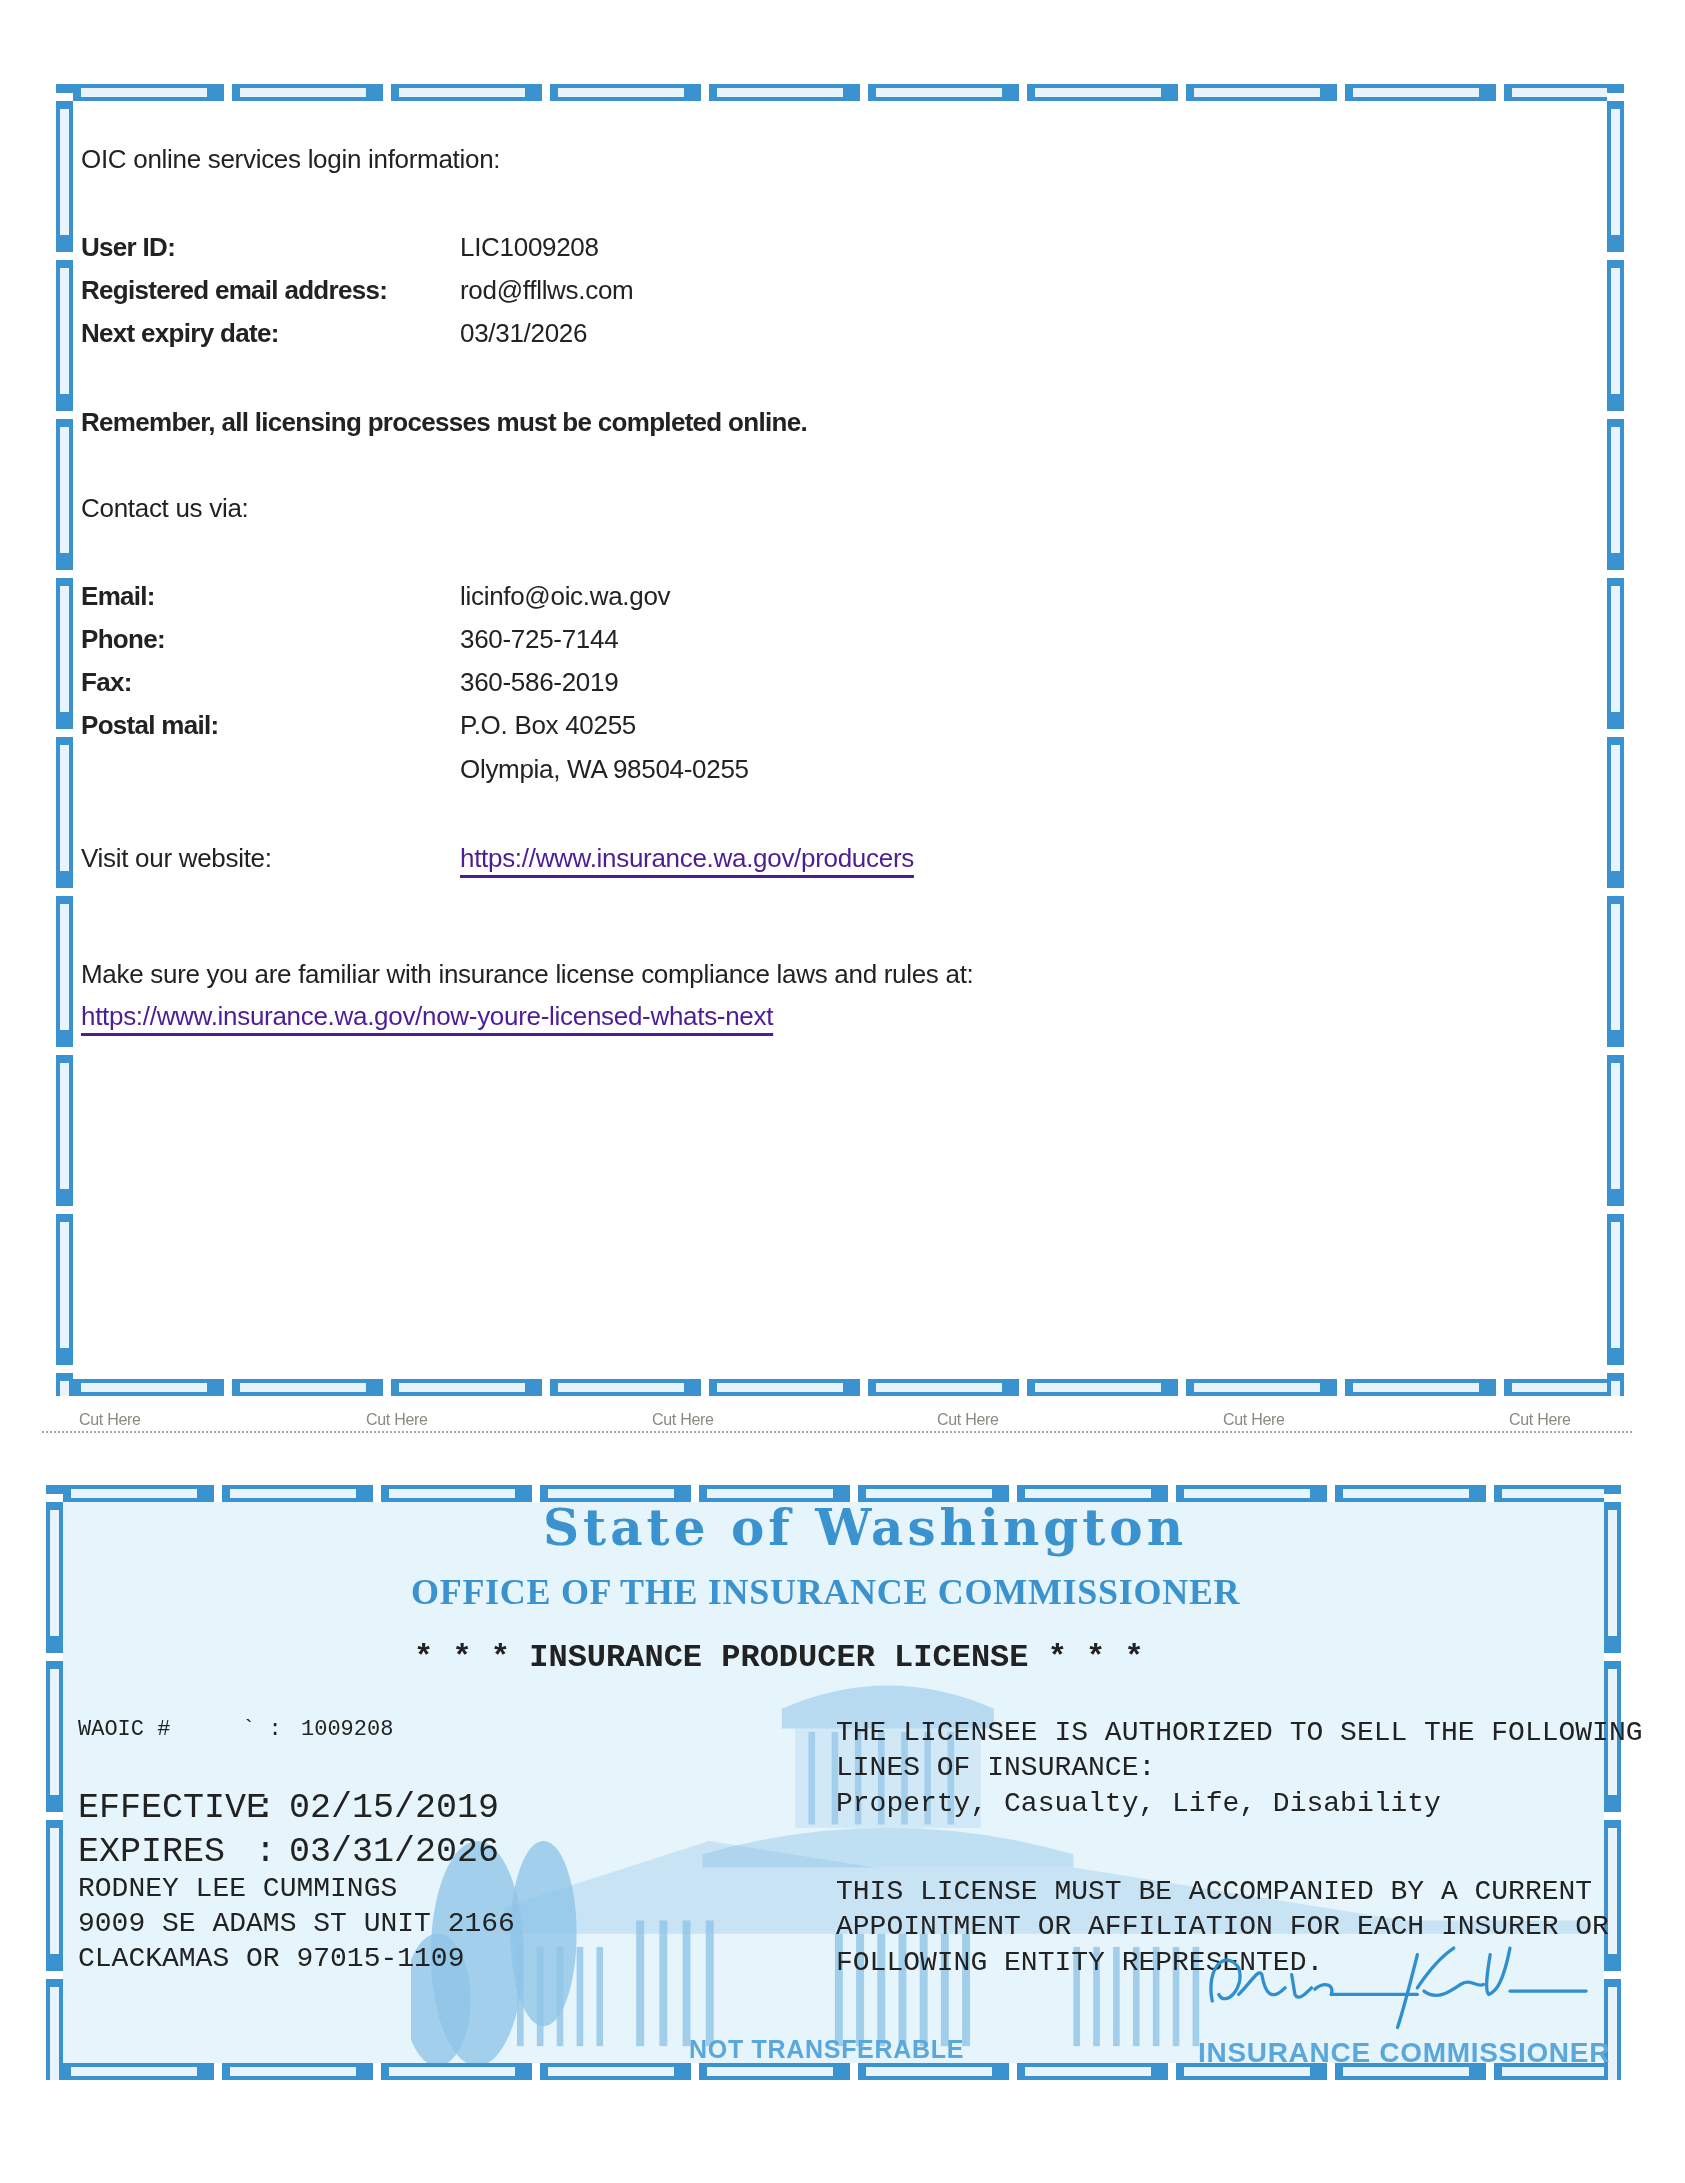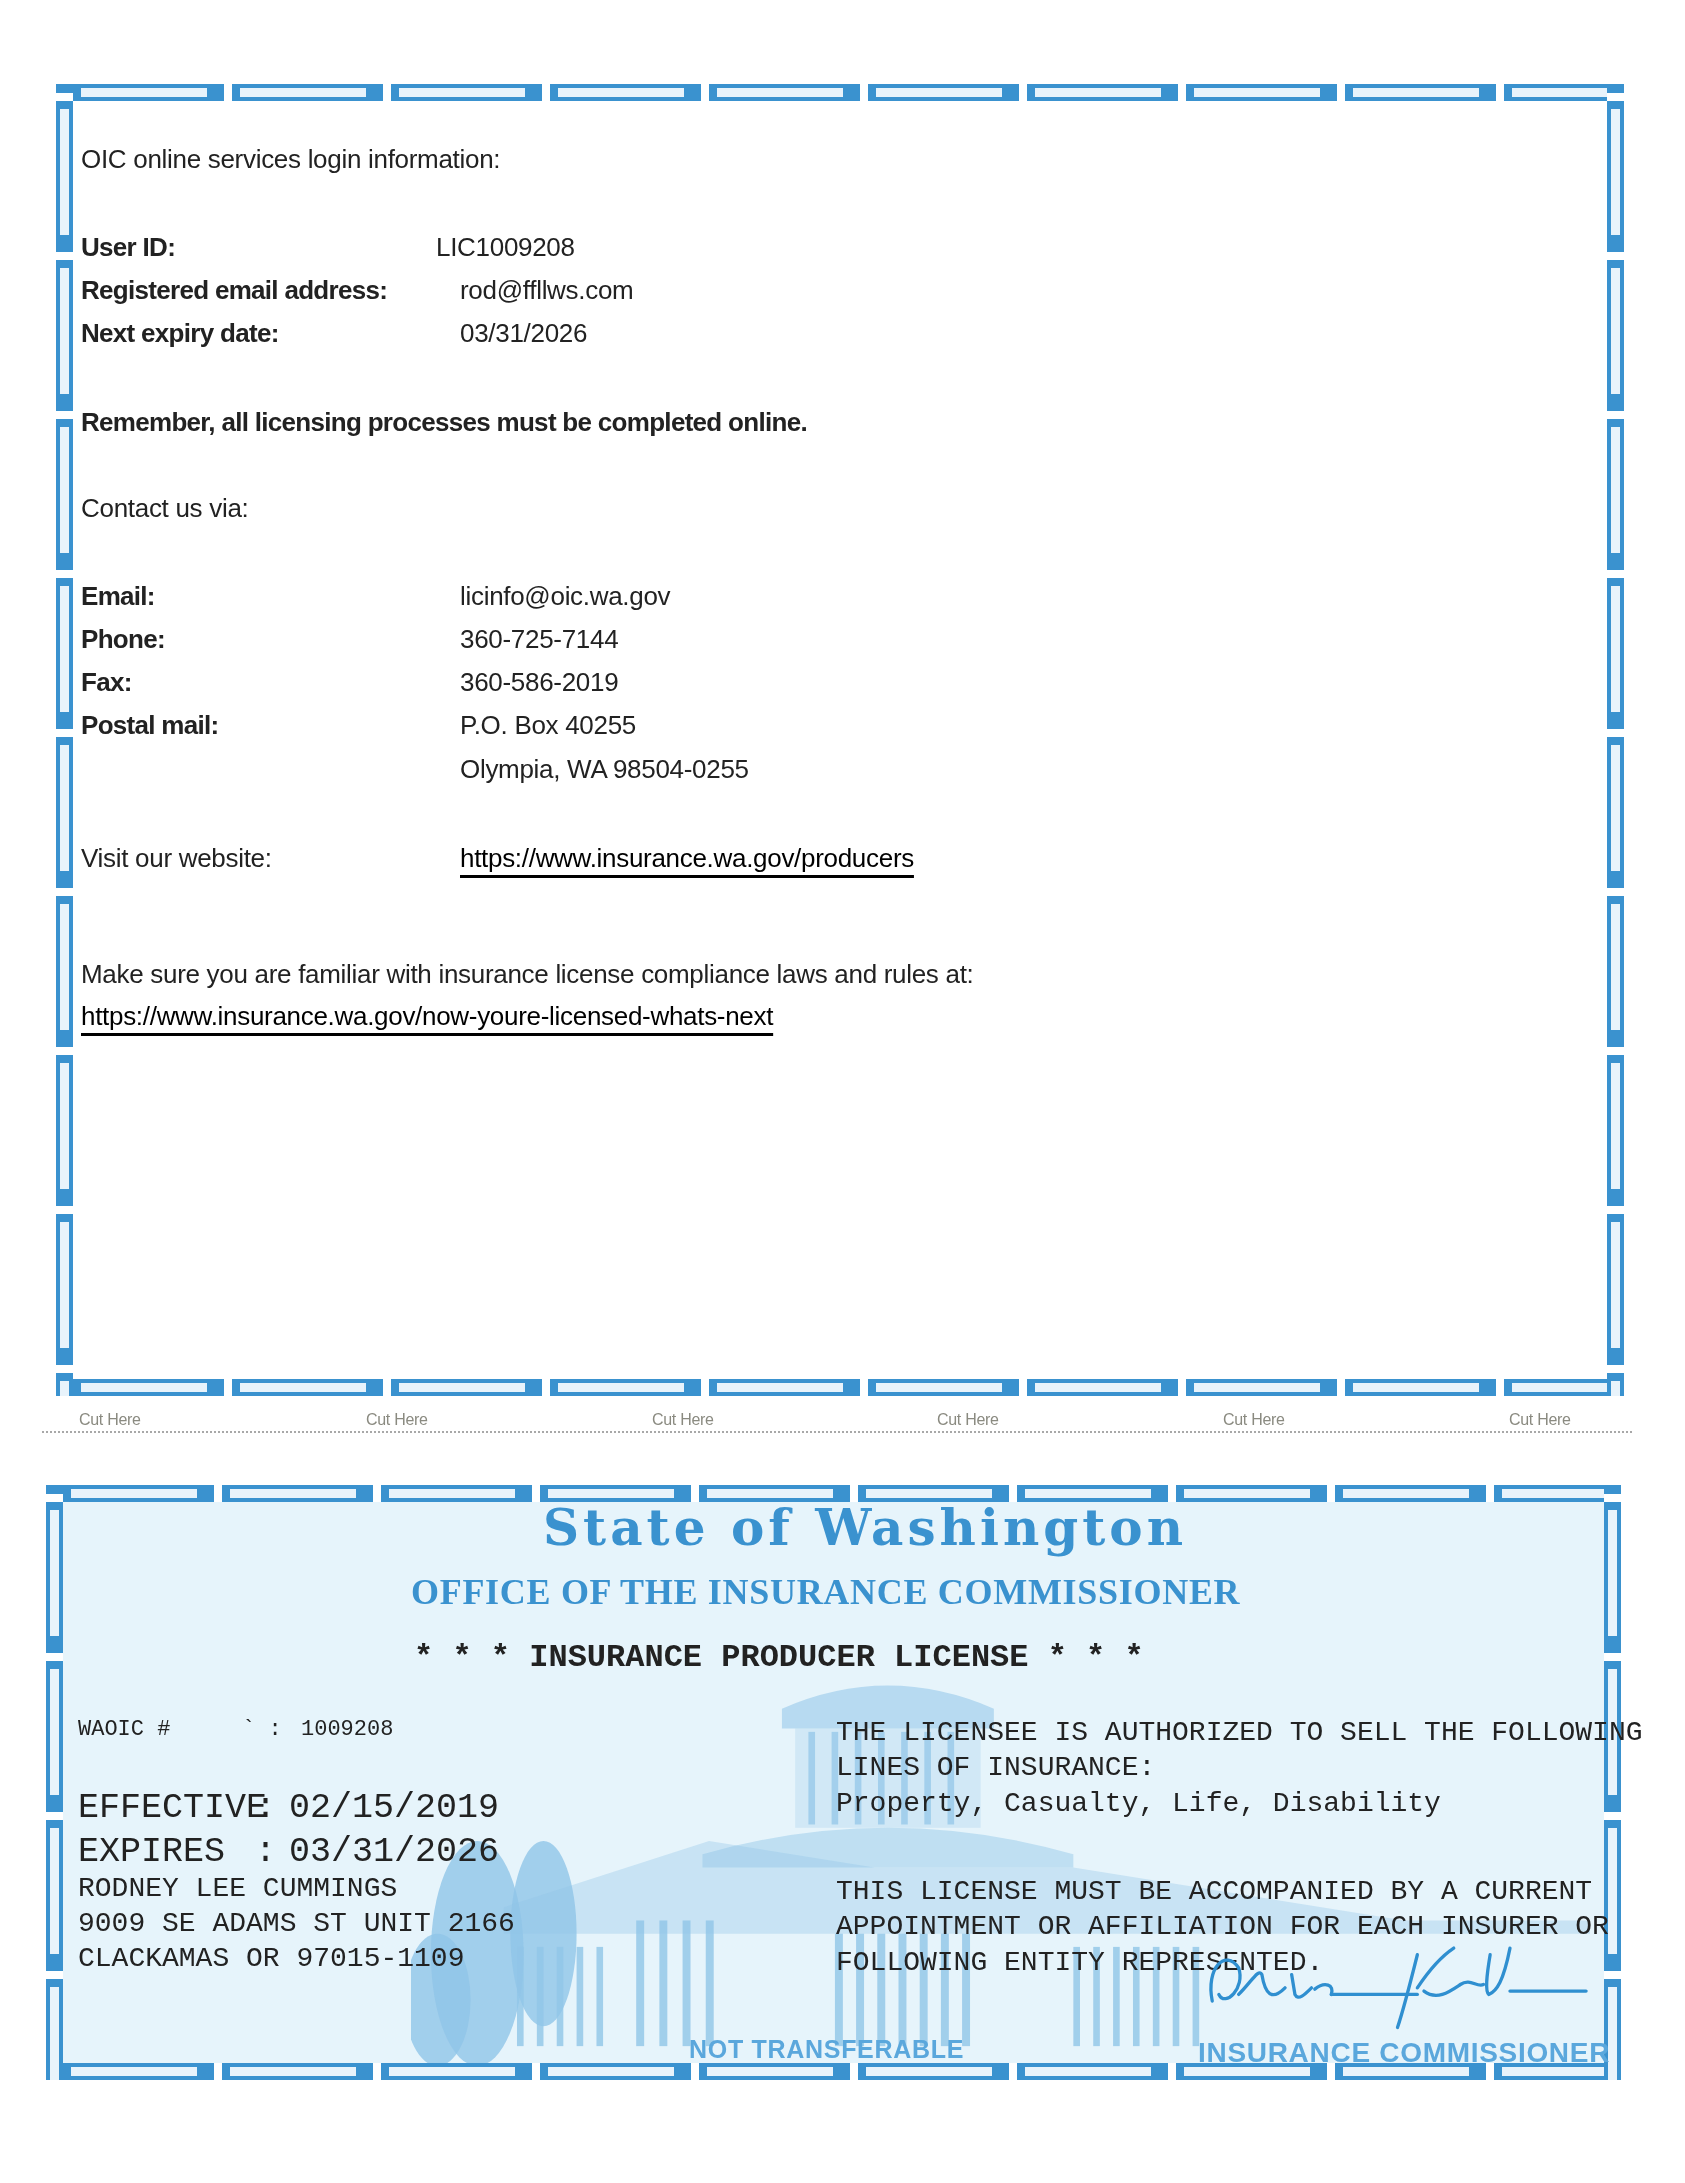--- a/index.html
+++ b/index.html
@@ -19,21 +19,21 @@
   .chain-v { width:17px;
     background:
       repeating-linear-gradient(180deg, transparent 0 9.3px, #ffffff 9.3px 17px, transparent 17px 159px),
       linear-gradient(90deg, #3a92cf 0 4px, transparent 4px 13.2px, #3a92cf 13.2px 17px),
       repeating-linear-gradient(180deg, #3a92cf 0 9.3px, #ffffff 9.3px 17px, #3a92cf 17px 25px, #e8f3fb 25px 151px, #3a92cf 151px 159px);
   }
 
   
   .info { font-family:Liberation Sans, sans-serif; font-size:26px; color:#222; letter-spacing:-0.3px; }
   .info.bold { font-weight:bold; letter-spacing:-0.7px; }
-  .link { text-decoration:underline; text-decoration-thickness:2.6px; text-underline-offset:8px; color:#000000; }
+  .link { text-decoration:underline; text-decoration-thickness:2.6px; text-underline-offset:8px; color:#4c1d95; }
 
   
   .cut-label { font-size:16px; color:#8a8a80; font-family:"Liberation Sans", sans-serif; letter-spacing:-0.3px; }
   .cut-dash { position:absolute; left:42px; width:1590px; top:1431px; height:0;
               border-top:2px dotted #a8a8a8; }
 
   
   .card-bg { position:absolute; left:54px; top:1493px; width:1559px; height:579px;
              background:#e6f4fb; }
   .card-title { font-family:"DejaVu Serif", serif; font-weight:bold; color:#3a92cf;
@@ -57,21 +57,21 @@
 <div class="chain-box">
   <div class="chain-h" style="left:56px; top:84px; width:1568px;"></div>
   <div class="chain-h" style="left:56px; top:1379px; width:1568px;"></div>
   <div class="chain-v" style="left:56px; top:84px; height:1312px;"></div>
   <div class="chain-v" style="left:1607px; top:84px; height:1312px;"></div>
 </div>
 
 <div class="abs info" style="left:81px; top:144px;">OIC online services login information:</div>
 
 <div class="abs info bold" style="left:81px; top:232px;">User ID:</div>
-<div class="abs info" style="left:436px; top:232px;">LIC1009208</div>
+<div class="abs info" style="left:460px; top:232px;">LIC1009208</div>
 
 <div class="abs info bold" style="left:81px; top:275px;">Registered email address:</div>
 <div class="abs info" style="left:460px; top:275px;">rod@ffllws.com</div>
 
 <div class="abs info bold" style="left:81px; top:318px;">Next expiry date:</div>
 <div class="abs info" style="left:460px; top:318px;">03/31/2026</div>
 
 <div class="abs info bold" style="left:81px; top:407px;">Remember, all licensing processes must be completed online.</div>
 
 <div class="abs info" style="left:81px; top:493px;">Contact us via:</div>

